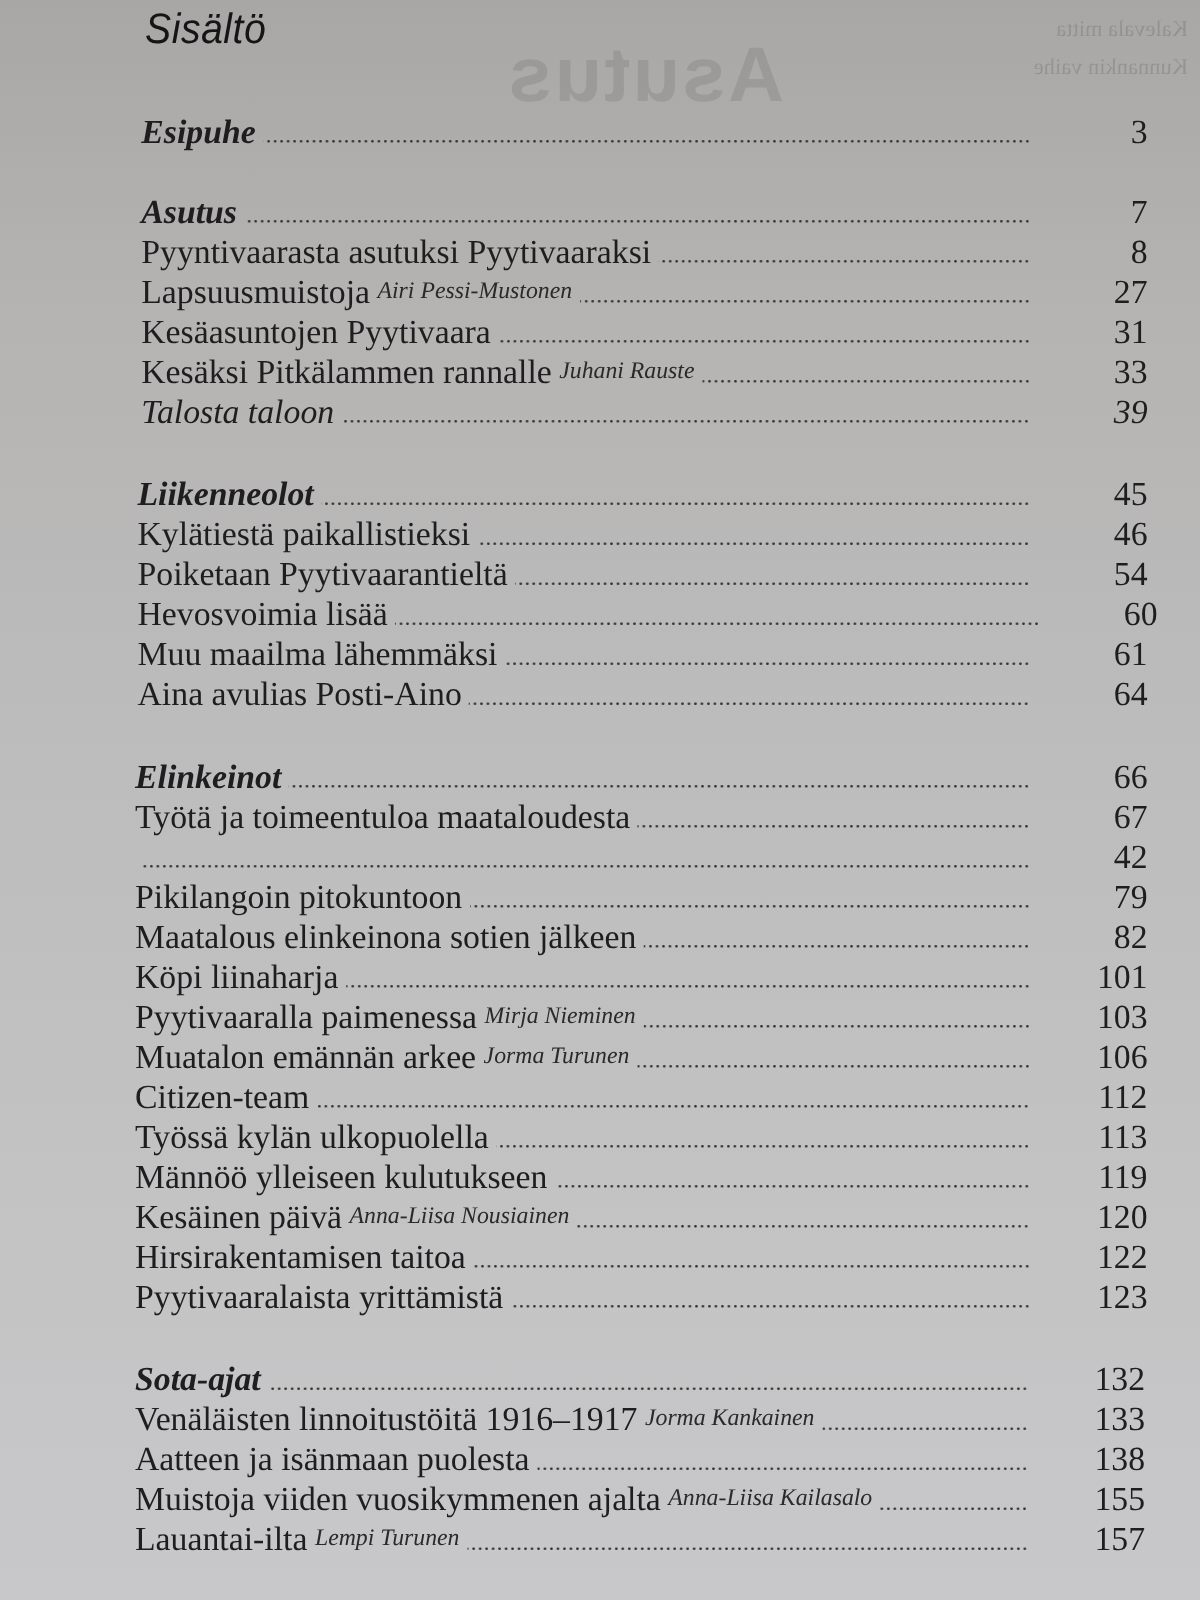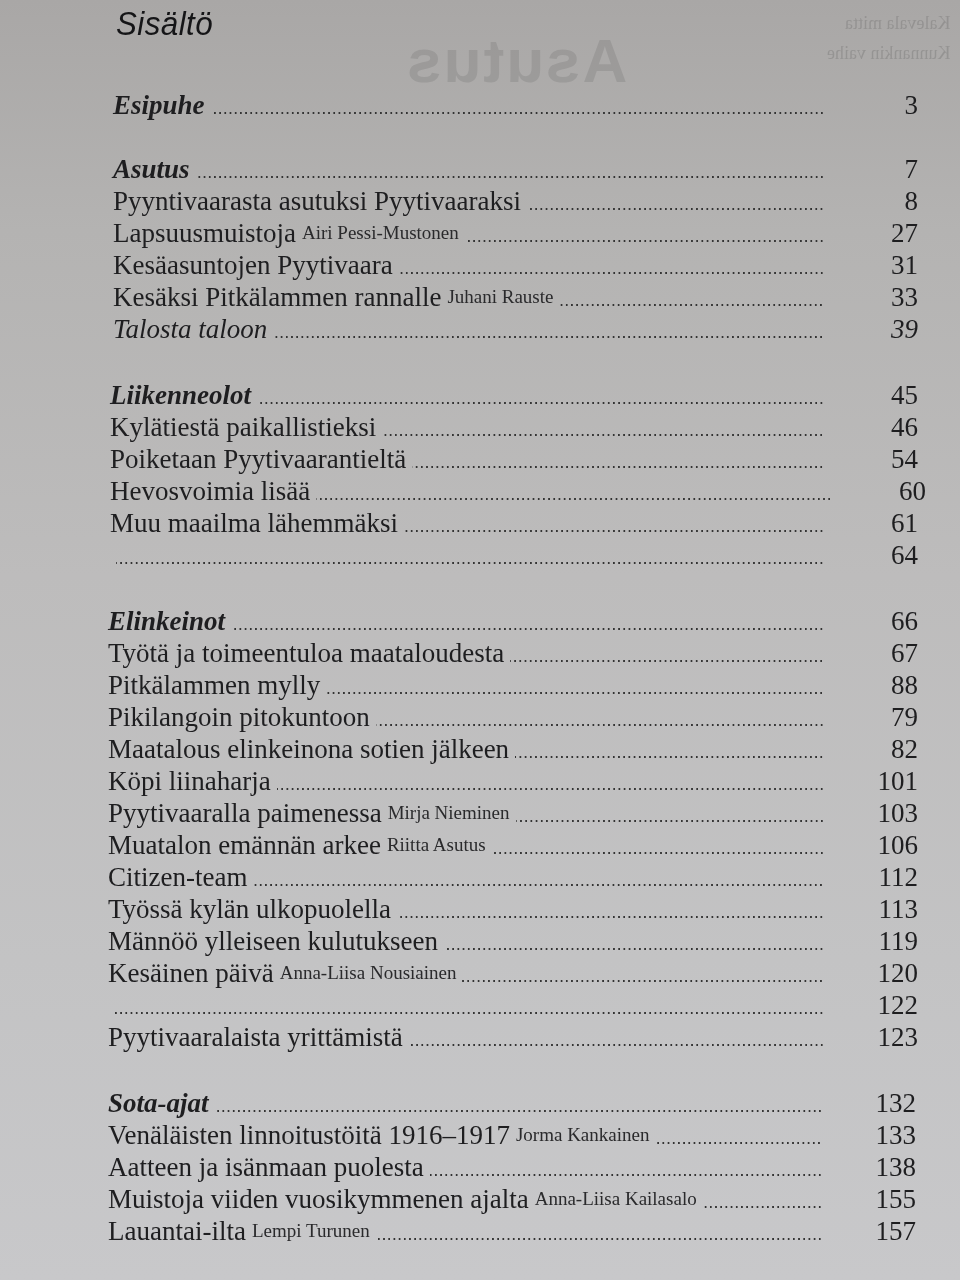--- a/index.html
+++ b/index.html
@@ -54,21 +54,21 @@
     .row .label {
       white-space: nowrap;
       transform-origin: left bottom;
       color: #1e1e20;
       margin-top: 13px;
     }
     .row .label.heading {
       font-style: italic; font-weight: bold;
     }
     .row .author {
-      font-size: 19px; margin-left: 6px;
+      font-style: italic; font-size: 19px; margin-left: 6px;
       color: #2a2a2c;
     }
     .row .dots {
       flex: 1;
       height: 2px;
       margin: 0 4px 6px 6px;
       background-image: radial-gradient(circle, #333 0.9px, transparent 1.1px);
       background-size: 5.2px 2px;
       background-repeat: repeat-x;
       background-position: right center;
@@ -176,44 +176,44 @@
       </div>
       <div class="row" style="top: 506px; left: 110px; right: 42px;">
         <div class="dot-wrap">
           <span class="label">Muu maailma lähemmäksi</span>
           <span class="dots"></span>
         </div>
         <span class="page-num">61</span>
       </div>
       <div class="row" style="top: 538px; left: 110px; right: 42px;">
         <div class="dot-wrap">
+          <span class="label">Aina avulias Posti-Aino</span>
           <span class="dots"></span>
         </div>
         <span class="page-num">64</span>
       </div>
       <div class="row" style="top: 604px; left: 108px; right: 42px;">
         <div class="dot-wrap">
           <span class="label heading">Elinkeinot</span>
           <span class="dots"></span>
         </div>
         <span class="page-num">66</span>
       </div>
       <div class="row" style="top: 636px; left: 108px; right: 42px;">
         <div class="dot-wrap">
           <span class="label">Työtä ja toimeentuloa maataloudesta</span>
           <span class="dots"></span>
         </div>
         <span class="page-num">67</span>
       </div>
       <div class="row" style="top: 668px; left: 108px; right: 42px;">
         <div class="dot-wrap">
-          <span class="label">Pitkälammen mylly</span>
-          <span class="dots"></span>
-        </div>
-        <span class="page-num">88</span>
+          <span class="dots"></span>
+        </div>
+        <span class="page-num">42</span>
       </div>
       <div class="row" style="top: 700px; left: 108px; right: 42px;">
         <div class="dot-wrap">
           <span class="label">Pikilangoin pitokuntoon</span>
           <span class="dots"></span>
         </div>
         <span class="page-num">79</span>
       </div>
       <div class="row" style="top: 732px; left: 108px; right: 42px;">
         <div class="dot-wrap">
@@ -233,21 +233,21 @@
         <div class="dot-wrap">
           <span class="label">Pyytivaaralla paimenessa</span>
           <span class="author">Mirja Nieminen</span>
           <span class="dots"></span>
         </div>
         <span class="page-num">103</span>
       </div>
       <div class="row" style="top: 828px; left: 108px; right: 42px;">
         <div class="dot-wrap">
           <span class="label">Muatalon emännän arkee</span>
-          <span class="author">Riitta Asutus</span>
+          <span class="author">Jorma Turunen</span>
           <span class="dots"></span>
         </div>
         <span class="page-num">106</span>
       </div>
       <div class="row" style="top: 860px; left: 108px; right: 42px;">
         <div class="dot-wrap">
           <span class="label">Citizen-team</span>
           <span class="dots"></span>
         </div>
         <span class="page-num">112</span>
@@ -269,20 +269,21 @@
       <div class="row" style="top: 956px; left: 108px; right: 42px;">
         <div class="dot-wrap">
           <span class="label">Kesäinen päivä</span>
           <span class="author">Anna-Liisa Nousiainen</span>
           <span class="dots"></span>
         </div>
         <span class="page-num">120</span>
       </div>
       <div class="row" style="top: 988px; left: 108px; right: 42px;">
         <div class="dot-wrap">
+          <span class="label">Hirsirakentamisen taitoa</span>
           <span class="dots"></span>
         </div>
         <span class="page-num">122</span>
       </div>
       <div class="row" style="top: 1020px; left: 108px; right: 42px; justify-content: center;">
         <div class="dot-wrap">
           <span class="label">Pyytivaaralaista yrittämistä</span>
           <span class="dots"></span>
         </div>
         <span class="page-num">123</span>

